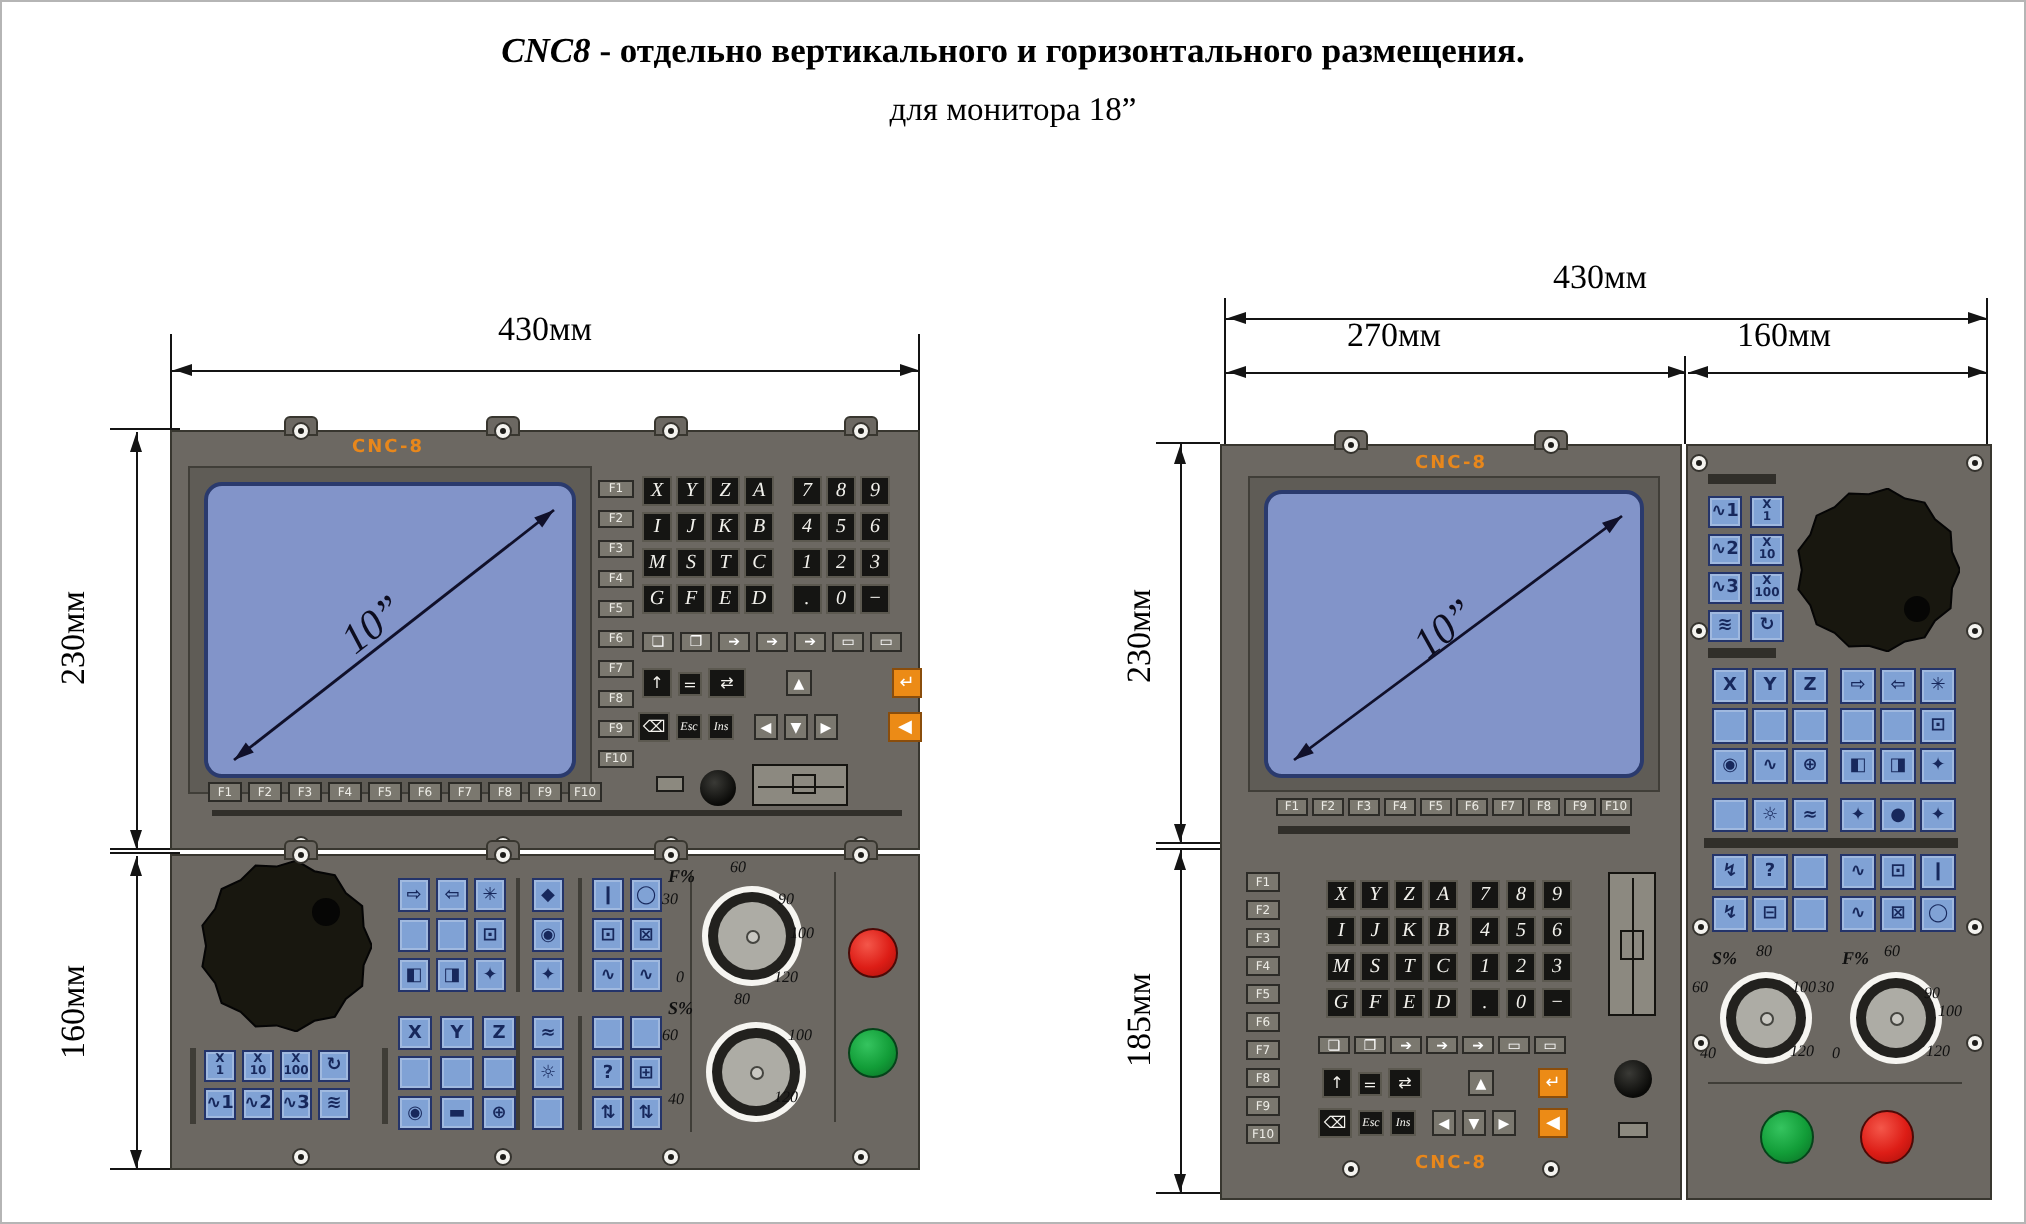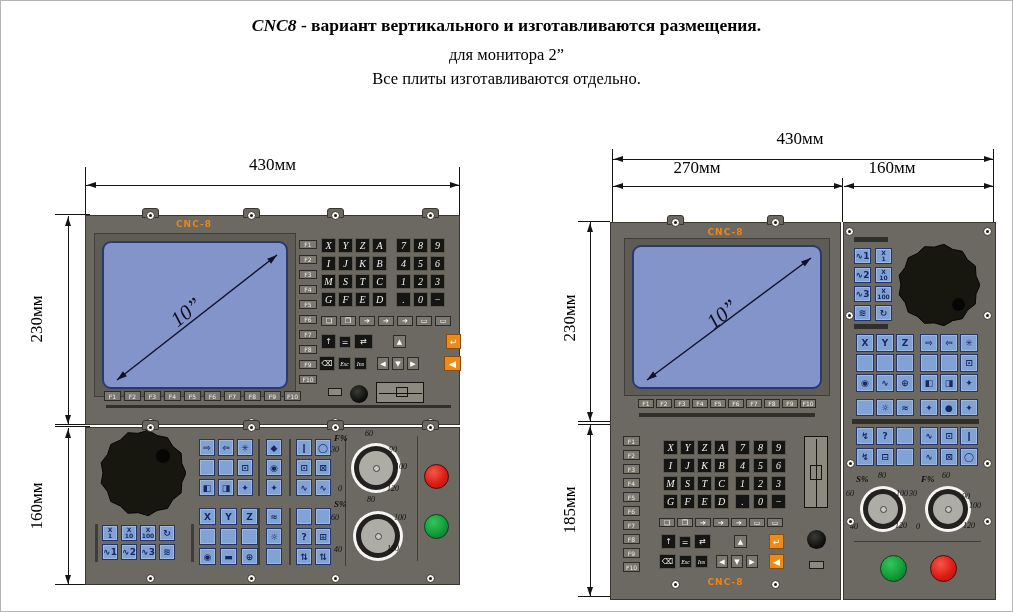--- a/index.html
+++ b/index.html
@@ -57,23 +57,22 @@
   .t1{font:bold 17.5px "Liberation Serif",serif;margin-bottom:7px}
   .t1 .em{font-style:italic}
   .tl{font:16.5px "Liberation Serif",serif;line-height:24px}
 </style>
 </head>
 <body>
 
 <div class="canvas">
 
   <div class="title-block">
-    <div class="t1"><span class="em">CNC8</span><span> - вариант вертикального и изготавливаются  размещения.</span></div>
-    <div class="tl">для монитора 2”</div>
-    <div class="tl">Все плиты изготавливаются отдельно.</div>
+    <div class="t1"><span class="em">CNC8</span><span> - отдельно вертикального и горизонтального  размещения.</span></div>
+    <div class="tl">для монитора 18”</div>
   </div>
 
   <div class="tick" style="left:85px;top:167px;width:1px;height:48px"></div>
   <div class="tick" style="left:459px;top:167px;width:1px;height:48px"></div>
   <div class="dline" style="left:86px;top:185px;width:373px;height:1px"></div>
   <i class="arr l" style="left:87px;top:182px"></i>
   <i class="arr r" style="left:450px;top:182px"></i>
   <div class="dim-label" style="left:200px;top:155px;width:145px">430мм</div>
 
   <div class="tick" style="left:55px;top:214px;width:35px;height:1px"></div>

